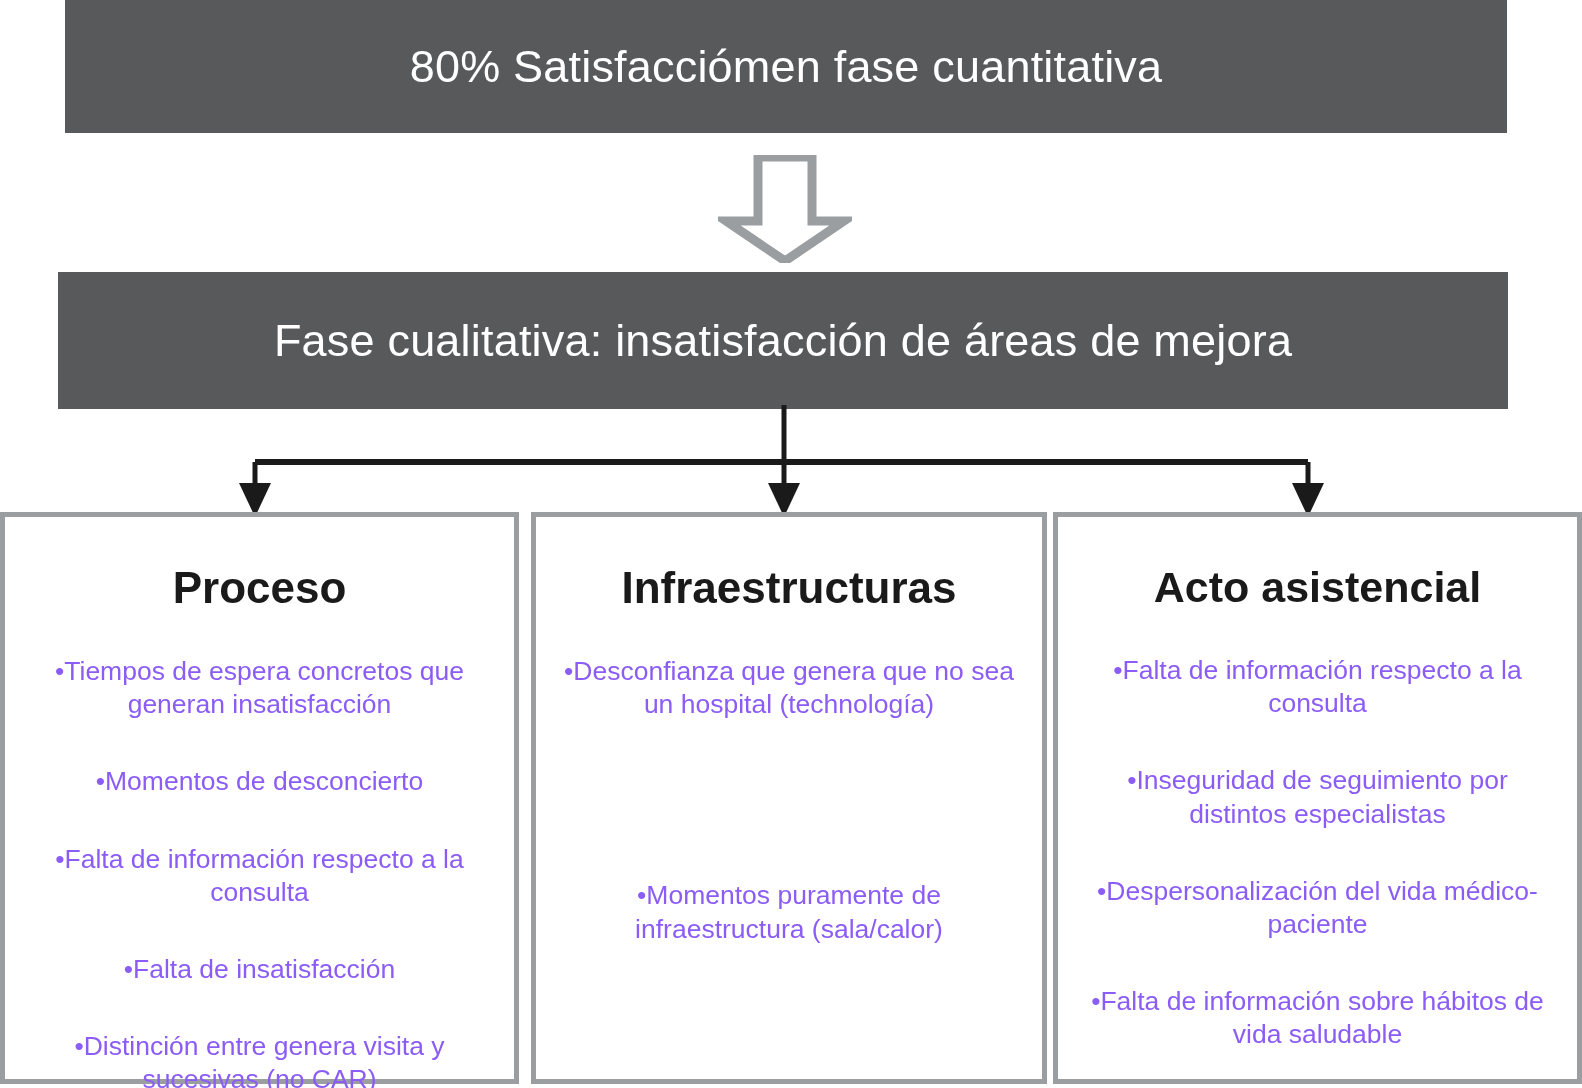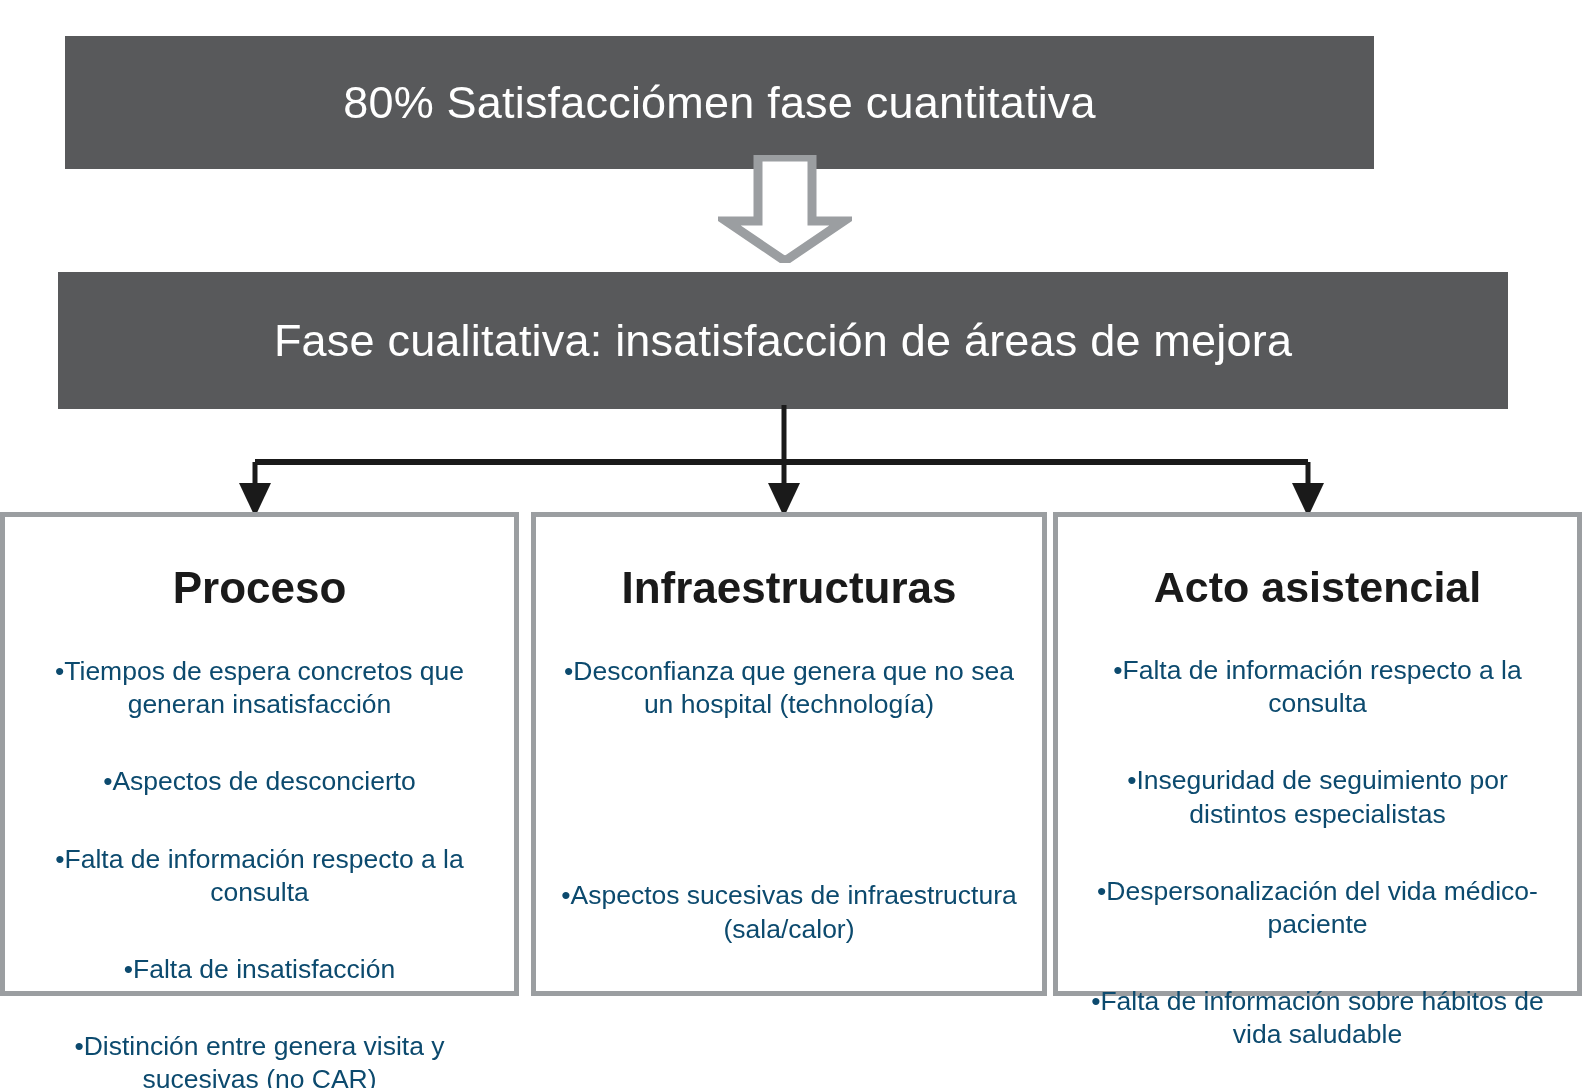--- a/index.html
+++ b/index.html
@@ -26,26 +26,25 @@
     color: #ffffff;
     display: flex;
     align-items: center;
     justify-content: center;
     text-align: center;
     box-sizing: border-box;
   }
   #banner-quant {
     left: 65px;
     top: 0px;
-    width: 1309px;
+    width: 1442px;
     height: 133px;
     font-size: 45px;
     font-weight: 400;
     letter-spacing: 0.2px;
-    margin-top: 36px;
   }
   #banner-qual {
     left: 58px;
     top: 272px;
     width: 1450px;
     height: 137px;
     font-size: 45px;
     font-weight: 400;
     letter-spacing: 0.2px;
   }
@@ -65,21 +64,21 @@
     left: 0px;
     top: 405px;
     width: 1582px;
     height: 115px;
   }
 
   
   .cat-box {
     position: absolute;
     top: 512px;
-    height: 484px;
+    height: 572px;
     box-sizing: border-box;
     border: 5px solid #9b9ea1;
     background: #ffffff;
     padding: 0 21px;
   }
   #box-proceso        { left: 0px;    width: 519px; }
   #box-infra          { left: 531px;  width: 516px; }
   #box-acto          { left: 1053px; width: 529px; }
 
   .cat-title {
@@ -96,21 +95,21 @@
 
   .bullets {
     margin: 0;
     padding: 0;
     list-style: none;
   }
   .bullets li {
     text-align: center;
     font-size: 26.5px;
     line-height: 1.25;
-    color: #0c4a6e;
+    color: #8b5cf6;
     margin-top: 44px;
   }
 
   
   #bullets-proceso { margin-top: 38px; }
   #bullets-proceso li { margin-bottom: 30px; }
 
   #bullets-infra { margin-top: 36px; }
   #bullets-infra li.gap-after { margin-bottom: 158px; }
 
@@ -150,32 +149,32 @@
       <polygon points="239,78 271,78 255,112" fill="#1a1a1a"></polygon>
       <polygon points="768,78 800,78 784,112" fill="#1a1a1a"></polygon>
       <polygon points="1292,78 1324,78 1308,112" fill="#1a1a1a"></polygon>
     </svg>
   </div>
 
   <div id="box-proceso" class="cat-box">
     <div class="cat-title">Proceso</div>
     <ul id="bullets-proceso" class="bullets">
       <li>•Tiempos de espera concretos que generan insatisfacción</li>
-      <li>•Aspectos de desconcierto</li>
+      <li>•Momentos de desconcierto</li>
       <li>•Falta de información respecto a la consulta</li>
       <li>•Falta de insatisfacción</li>
       <li>•Distinción entre genera visita y sucesivas (no CAR)</li>
     </ul>
   </div>
 
   <div id="box-infra" class="cat-box">
     <div class="cat-title">Infraestructuras</div>
     <ul id="bullets-infra" class="bullets">
       <li class="gap-after">•Desconfianza que genera que no sea un hospital (technología)</li>
-      <li>•Aspectos sucesivas de infraestructura (sala/calor)</li>
+      <li>•Momentos puramente de infraestructura (sala/calor)</li>
     </ul>
   </div>
 
   <div id="box-acto" class="cat-box">
     <div class="cat-title">Acto asistencial</div>
     <ul id="bullets-acto" class="bullets">
       <li>•Falta de información respecto a la consulta</li>
       <li>•Inseguridad de seguimiento por distintos especialistas</li>
       <li>•Despersonalización del vida médico-paciente</li>
       <li>•Falta de información sobre hábitos de vida saludable</li>

